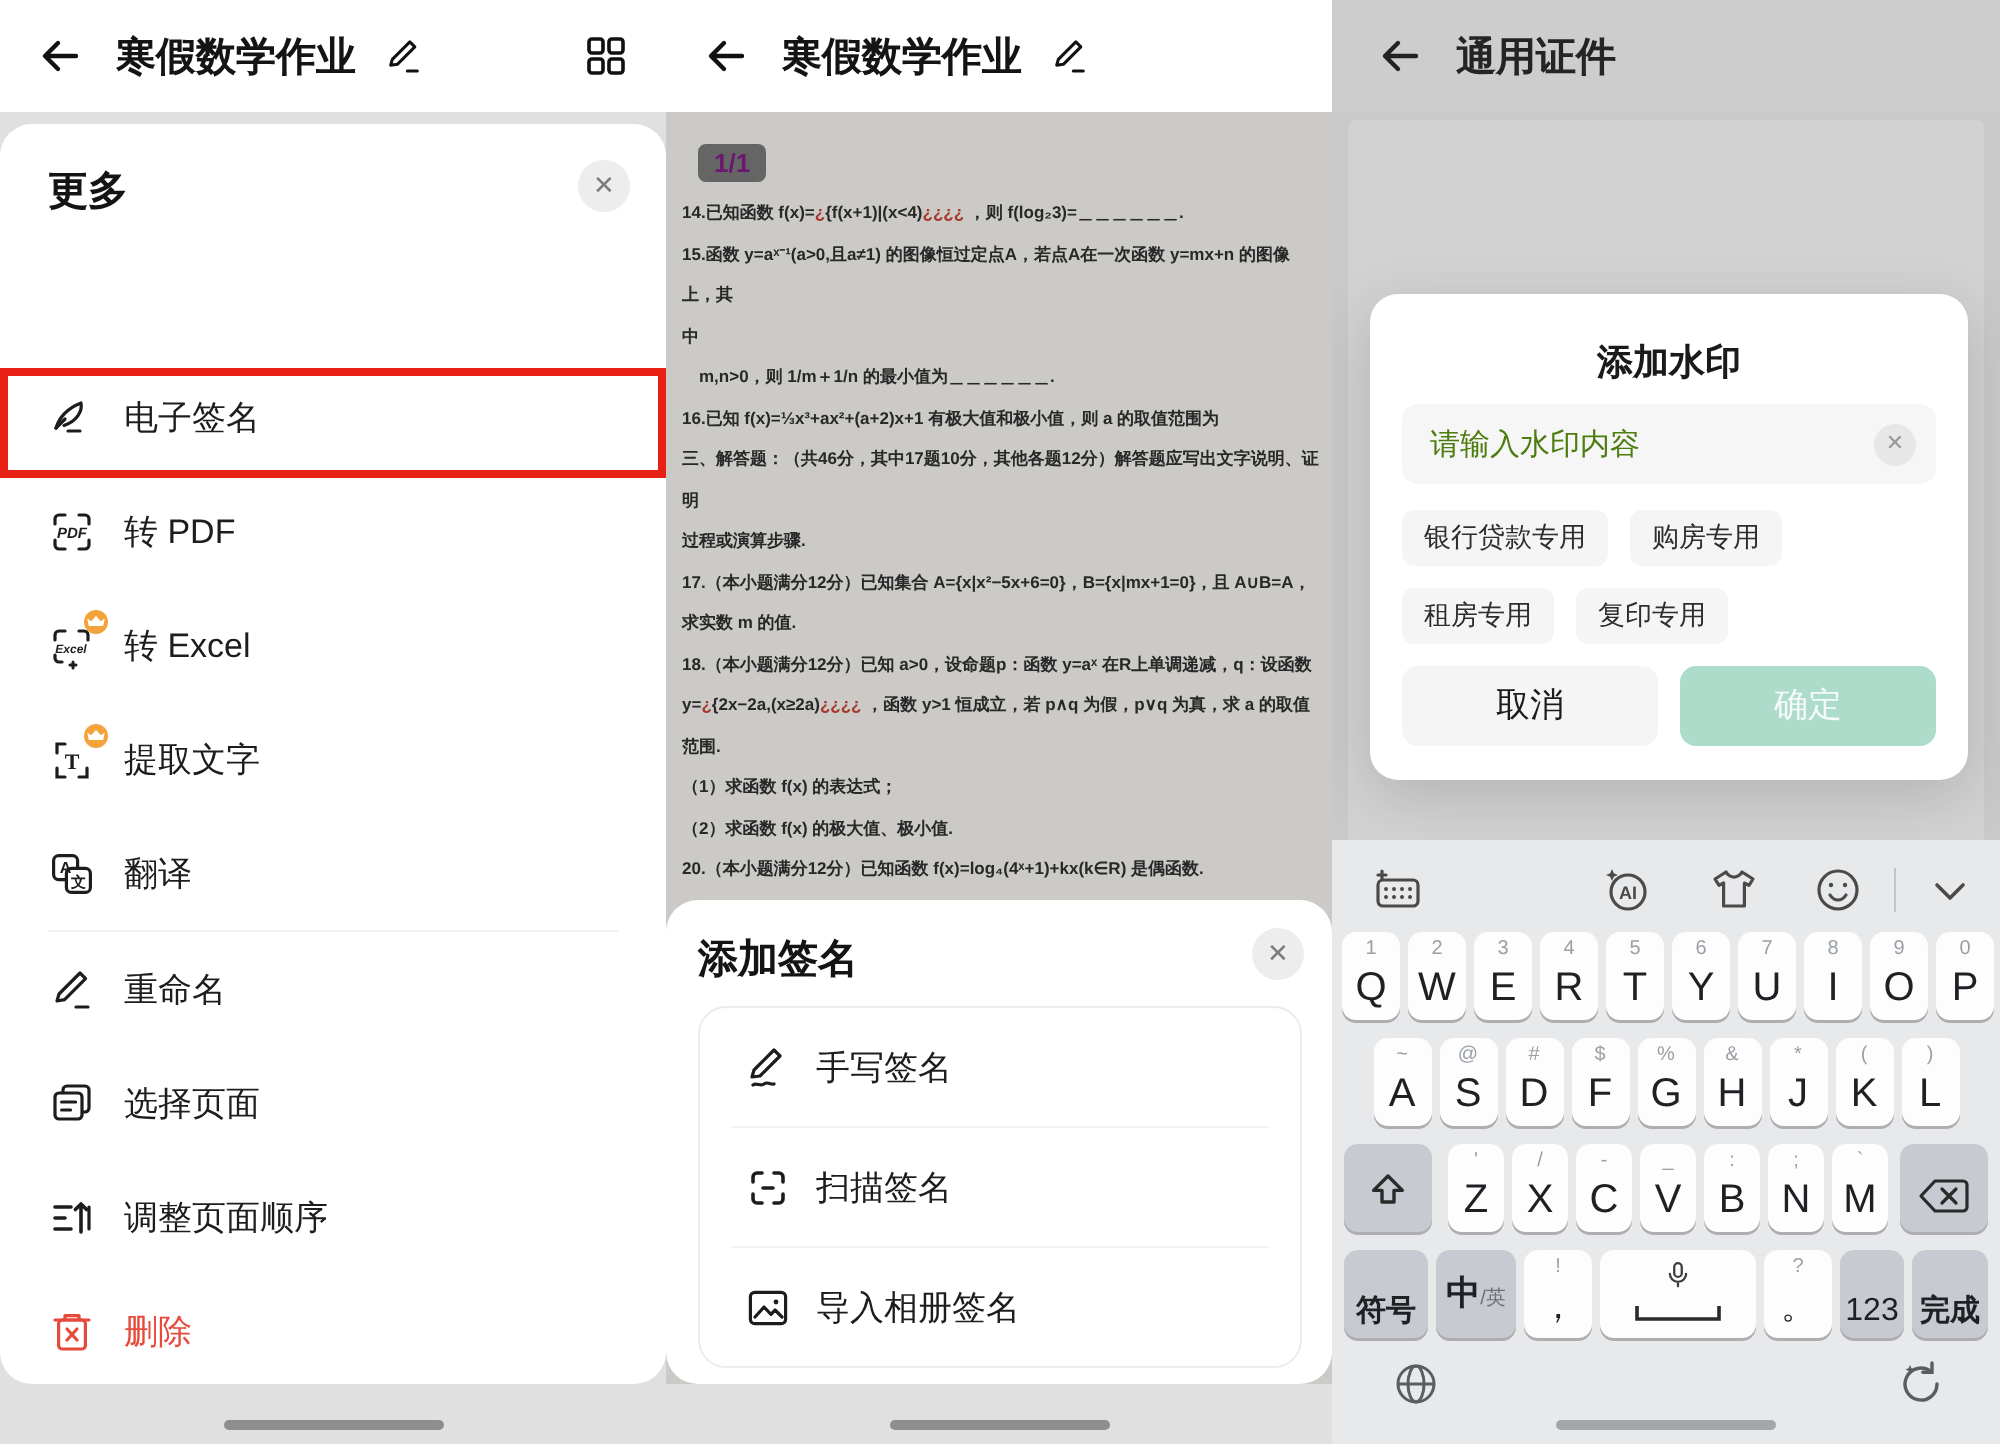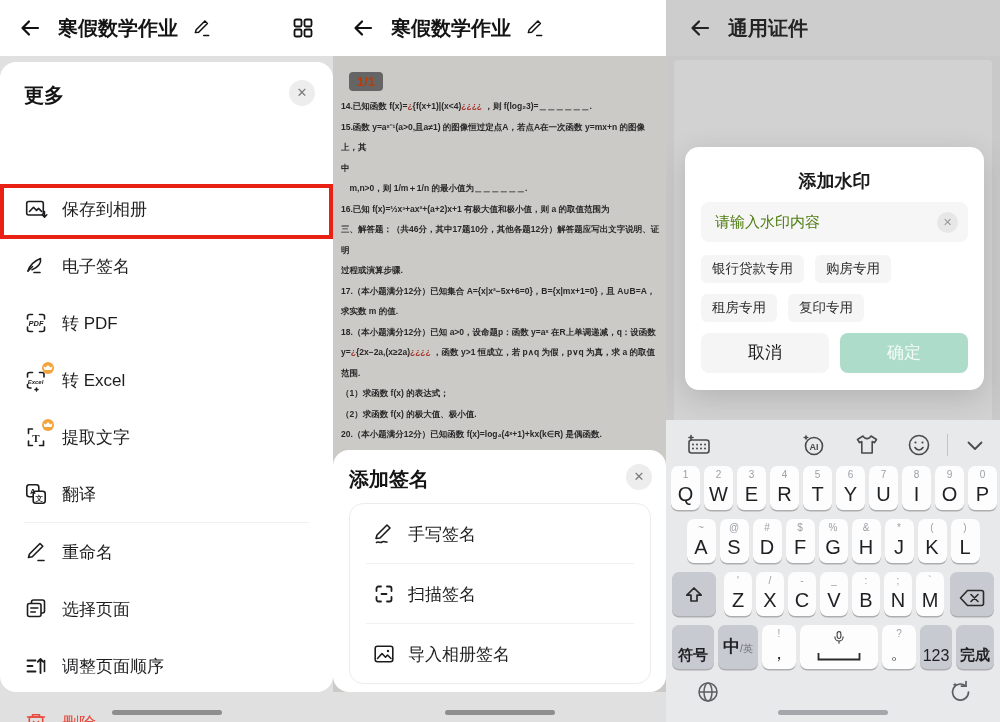--- a/index.html
+++ b/index.html
@@ -24,21 +24,21 @@
   .mrow .ic{position:absolute;left:24px;top:50%;transform:translateY(-50%);width:24px;height:24px;}
   .mrow .lbl{position:absolute;left:62px;top:50%;transform:translateY(-50%);font-size:17px;font-weight:500;color:#1d1d1f;white-space:nowrap;}
   .mrow.danger .lbl{color:#e64a3c;}
   .mdiv{height:1px;background:#f0f0f0;margin:0 24px;}
   .vipbadge{position:absolute;right:-6px;top:-6px;width:12px;height:12px;border-radius:50%;background:#f2a33c;}
   .vipbadge svg{width:12px;height:12px;}
   .redbox{position:absolute;left:0px;top:184px;width:325px;height:47px;border:4px solid #e82114;z-index:5;}
   
   .docarea{position:absolute;left:0;top:56px;width:100%;height:636px;background:#d7d5d2;}
   .docdim{position:absolute;inset:0;background:rgba(0,0,0,0.05);}
-  .pagebadge{position:absolute;left:16px;top:16px;padding:2px 8px;background:rgba(92,92,92,0.88);color:#c2410c;font-size:13px;font-weight:700;border-radius:4px;}
+  .pagebadge{position:absolute;left:16px;top:16px;padding:2px 8px;background:rgba(92,92,92,0.88);color:#701a75;font-size:13px;font-weight:700;border-radius:4px;}
   .doclines{position:absolute;left:8px;top:40px;right:5px;font-size:8.5px;line-height:20.5px;color:#2b2b2b;font-weight:600;}
   .doclines .red{color:#b03a30;}
   
   .signcard{position:absolute;left:16px;top:53px;width:300px;background:#fff;border:1px solid #ececec;border-radius:14px;overflow:hidden;}
   .srow{position:relative;height:59px;}
   .srow .ic{position:absolute;left:22px;top:50%;transform:translateY(-50%);width:24px;height:24px;}
   .srow .lbl{position:absolute;left:58px;top:50%;transform:translateY(-50%);font-size:17px;font-weight:500;color:#1d1d1f;white-space:nowrap;}
   .sdiv{height:1px;background:#f1f1f1;margin:0 16px;}
   
   .dialog{position:absolute;left:19px;top:147px;width:299px;height:243px;background:#fff;border-radius:14px;box-shadow:0 8px 30px rgba(0,0,0,.15);}
@@ -99,32 +99,20 @@
       </span>
     </div>
     <div class="sheet" style="left:0;top:62px;width:333px;height:630px;">
       <div class="sheet-title">更多</div>
       <div class="closebtn">✕</div>
       <div class="menu" id="left-menu">
           <div class="mrow">
             <span class="ic">
               <svg viewBox="0 0 24 24" width="24" height="24">
                 <g stroke="#1d1d1f" stroke-width="1.6" fill="none" stroke-linecap="round" stroke-linejoin="round">
-                  <rect x="2.7" y="4.5" width="16.6" height="13.5" rx="2"></rect>
-                  <path d="M5.5 14.5l4-4.2 3 3.1 2-2 3.1 3"></path>
-                  <path d="M20.5 14.5v5.5M18.2 17.8l2.3 2.3 2.3-2.3" stroke-width="1.5"></path>
-                </g>
-              </svg>
-            </span>
-            <span class="lbl">保存到相册</span>
-          </div>
-          <div class="mrow">
-            <span class="ic">
-              <svg viewBox="0 0 24 24" width="24" height="24">
-                <g stroke="#1d1d1f" stroke-width="1.6" fill="none" stroke-linecap="round" stroke-linejoin="round">
                   <path d="M4 17c1.5-5 5-9.5 12.5-12.5.8 4-2 9-8.5 11.2"></path>
                   <path d="M4 17l4.5-4.5"></path>
                   <path d="M10 18.5h6"></path>
                 </g>
               </svg>
             </span>
             <span class="lbl">电子签名</span>
           </div>
           <div class="mrow">
             <span class="ic">

